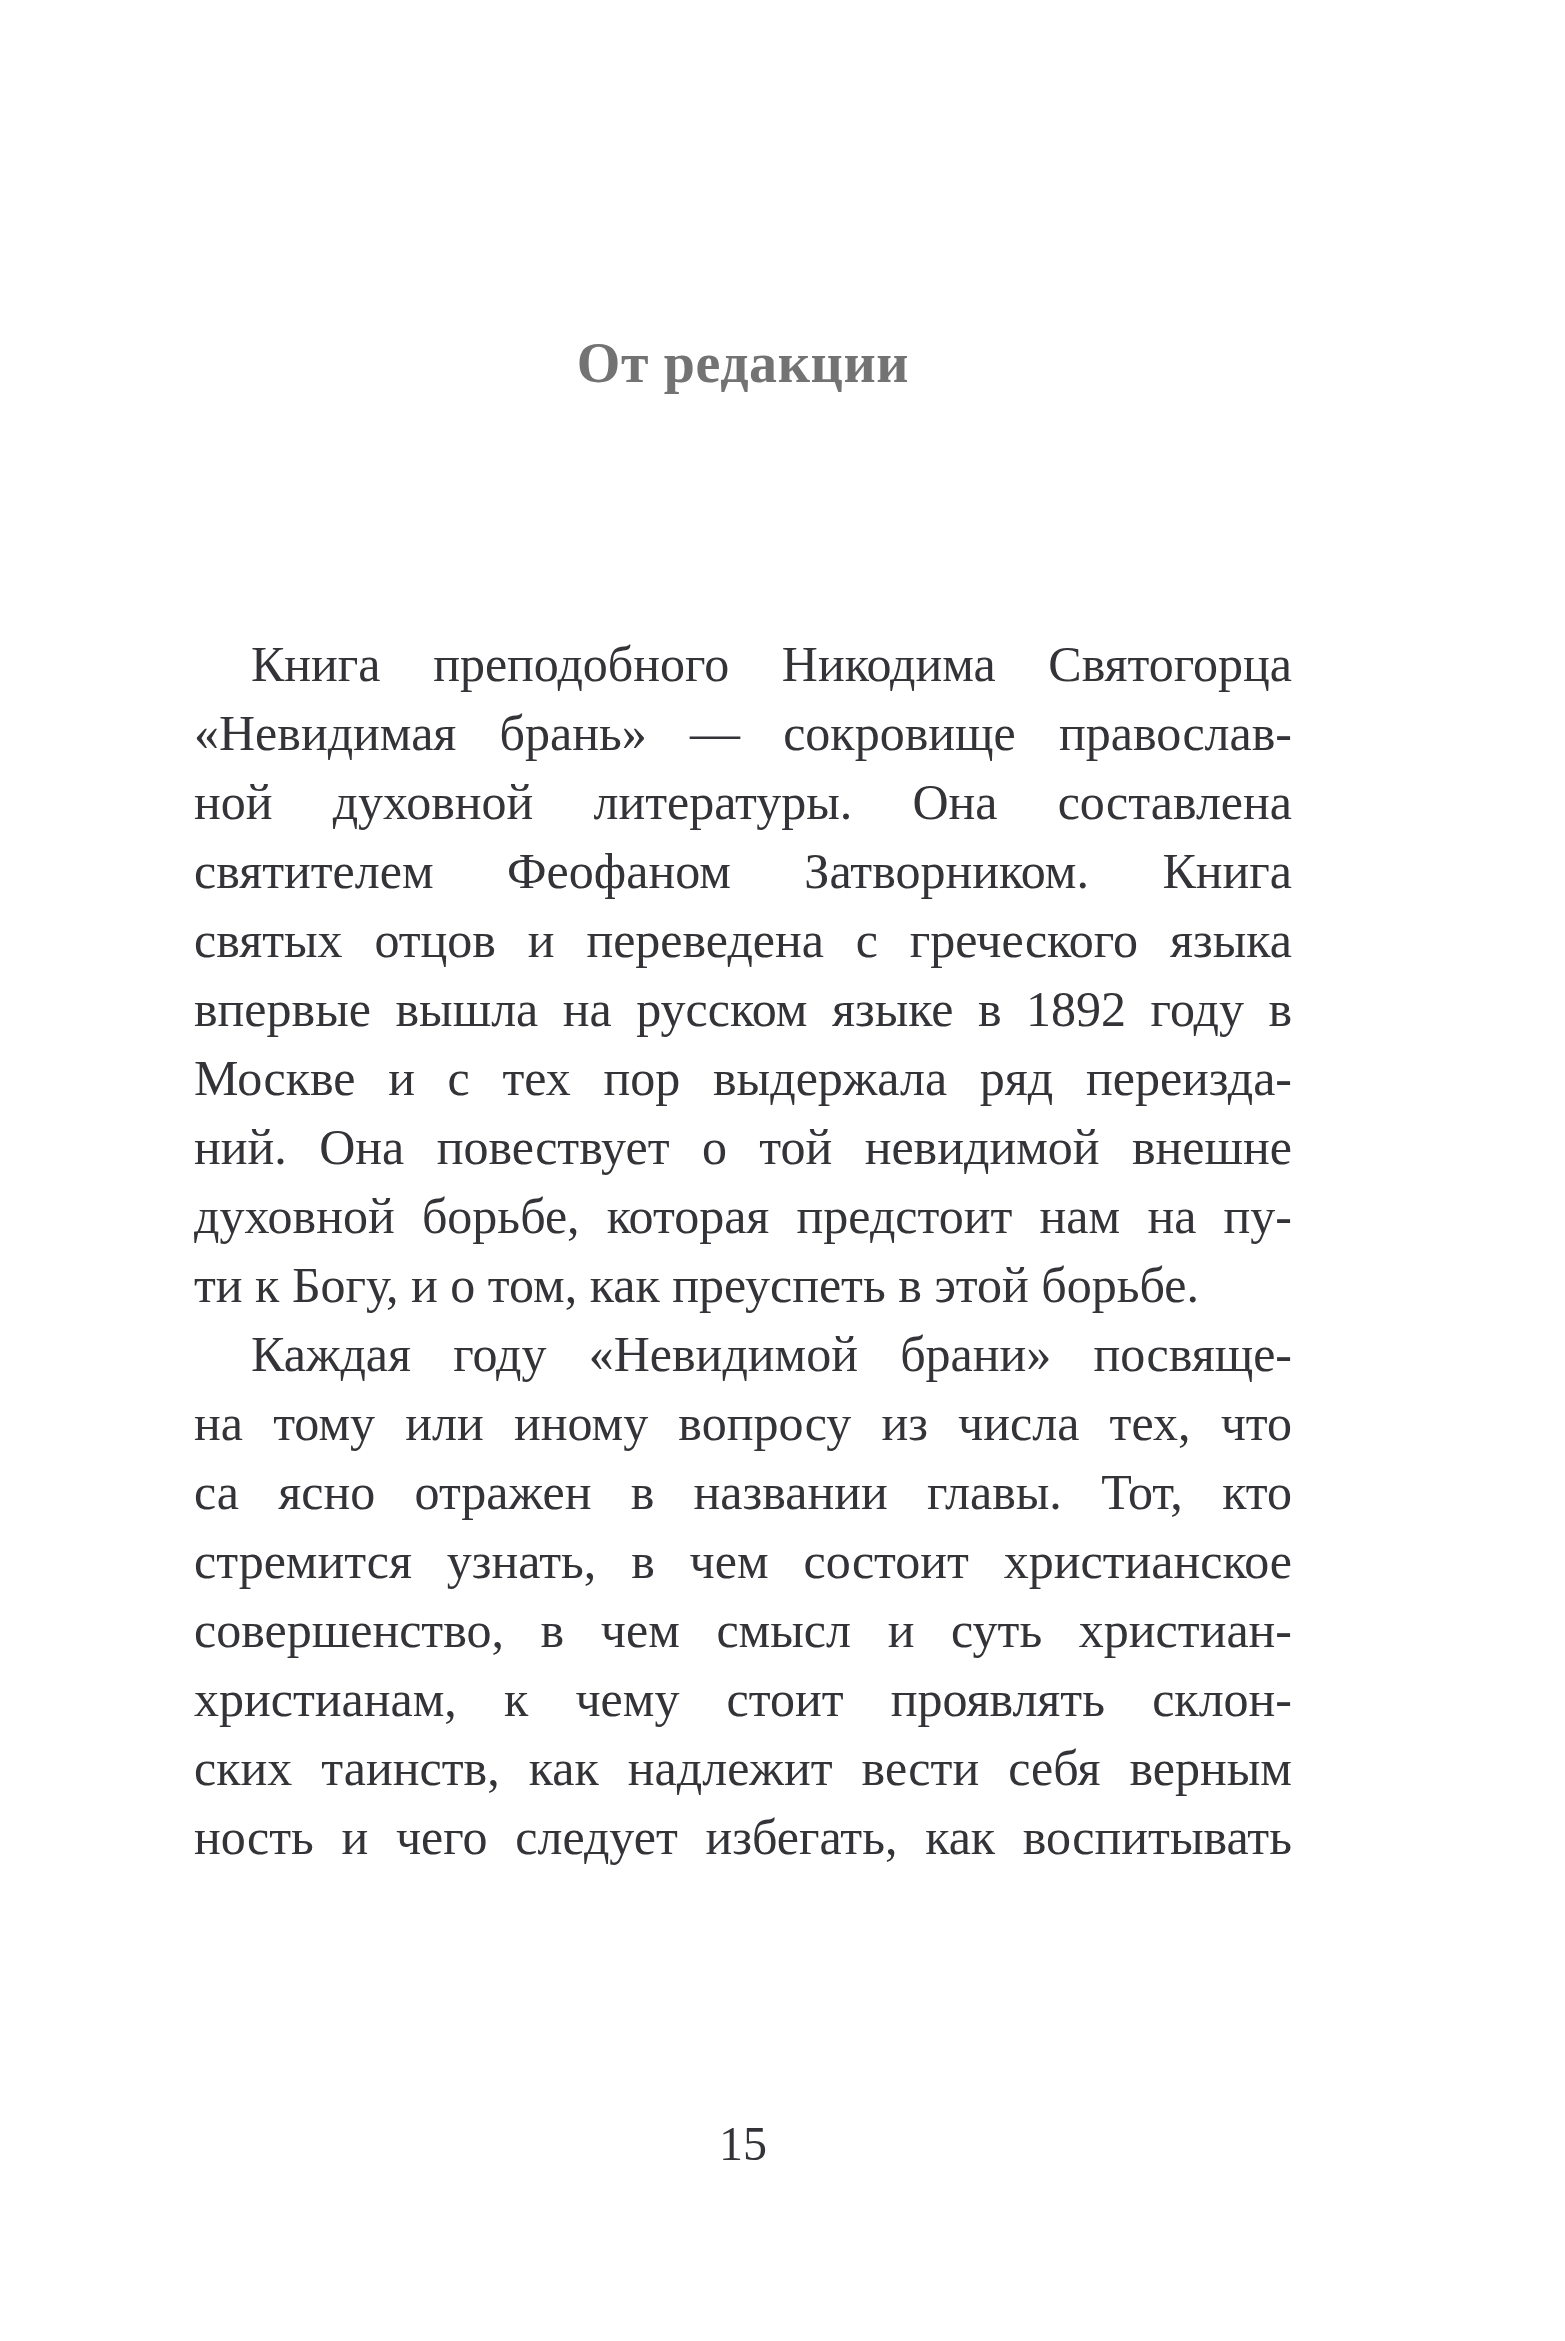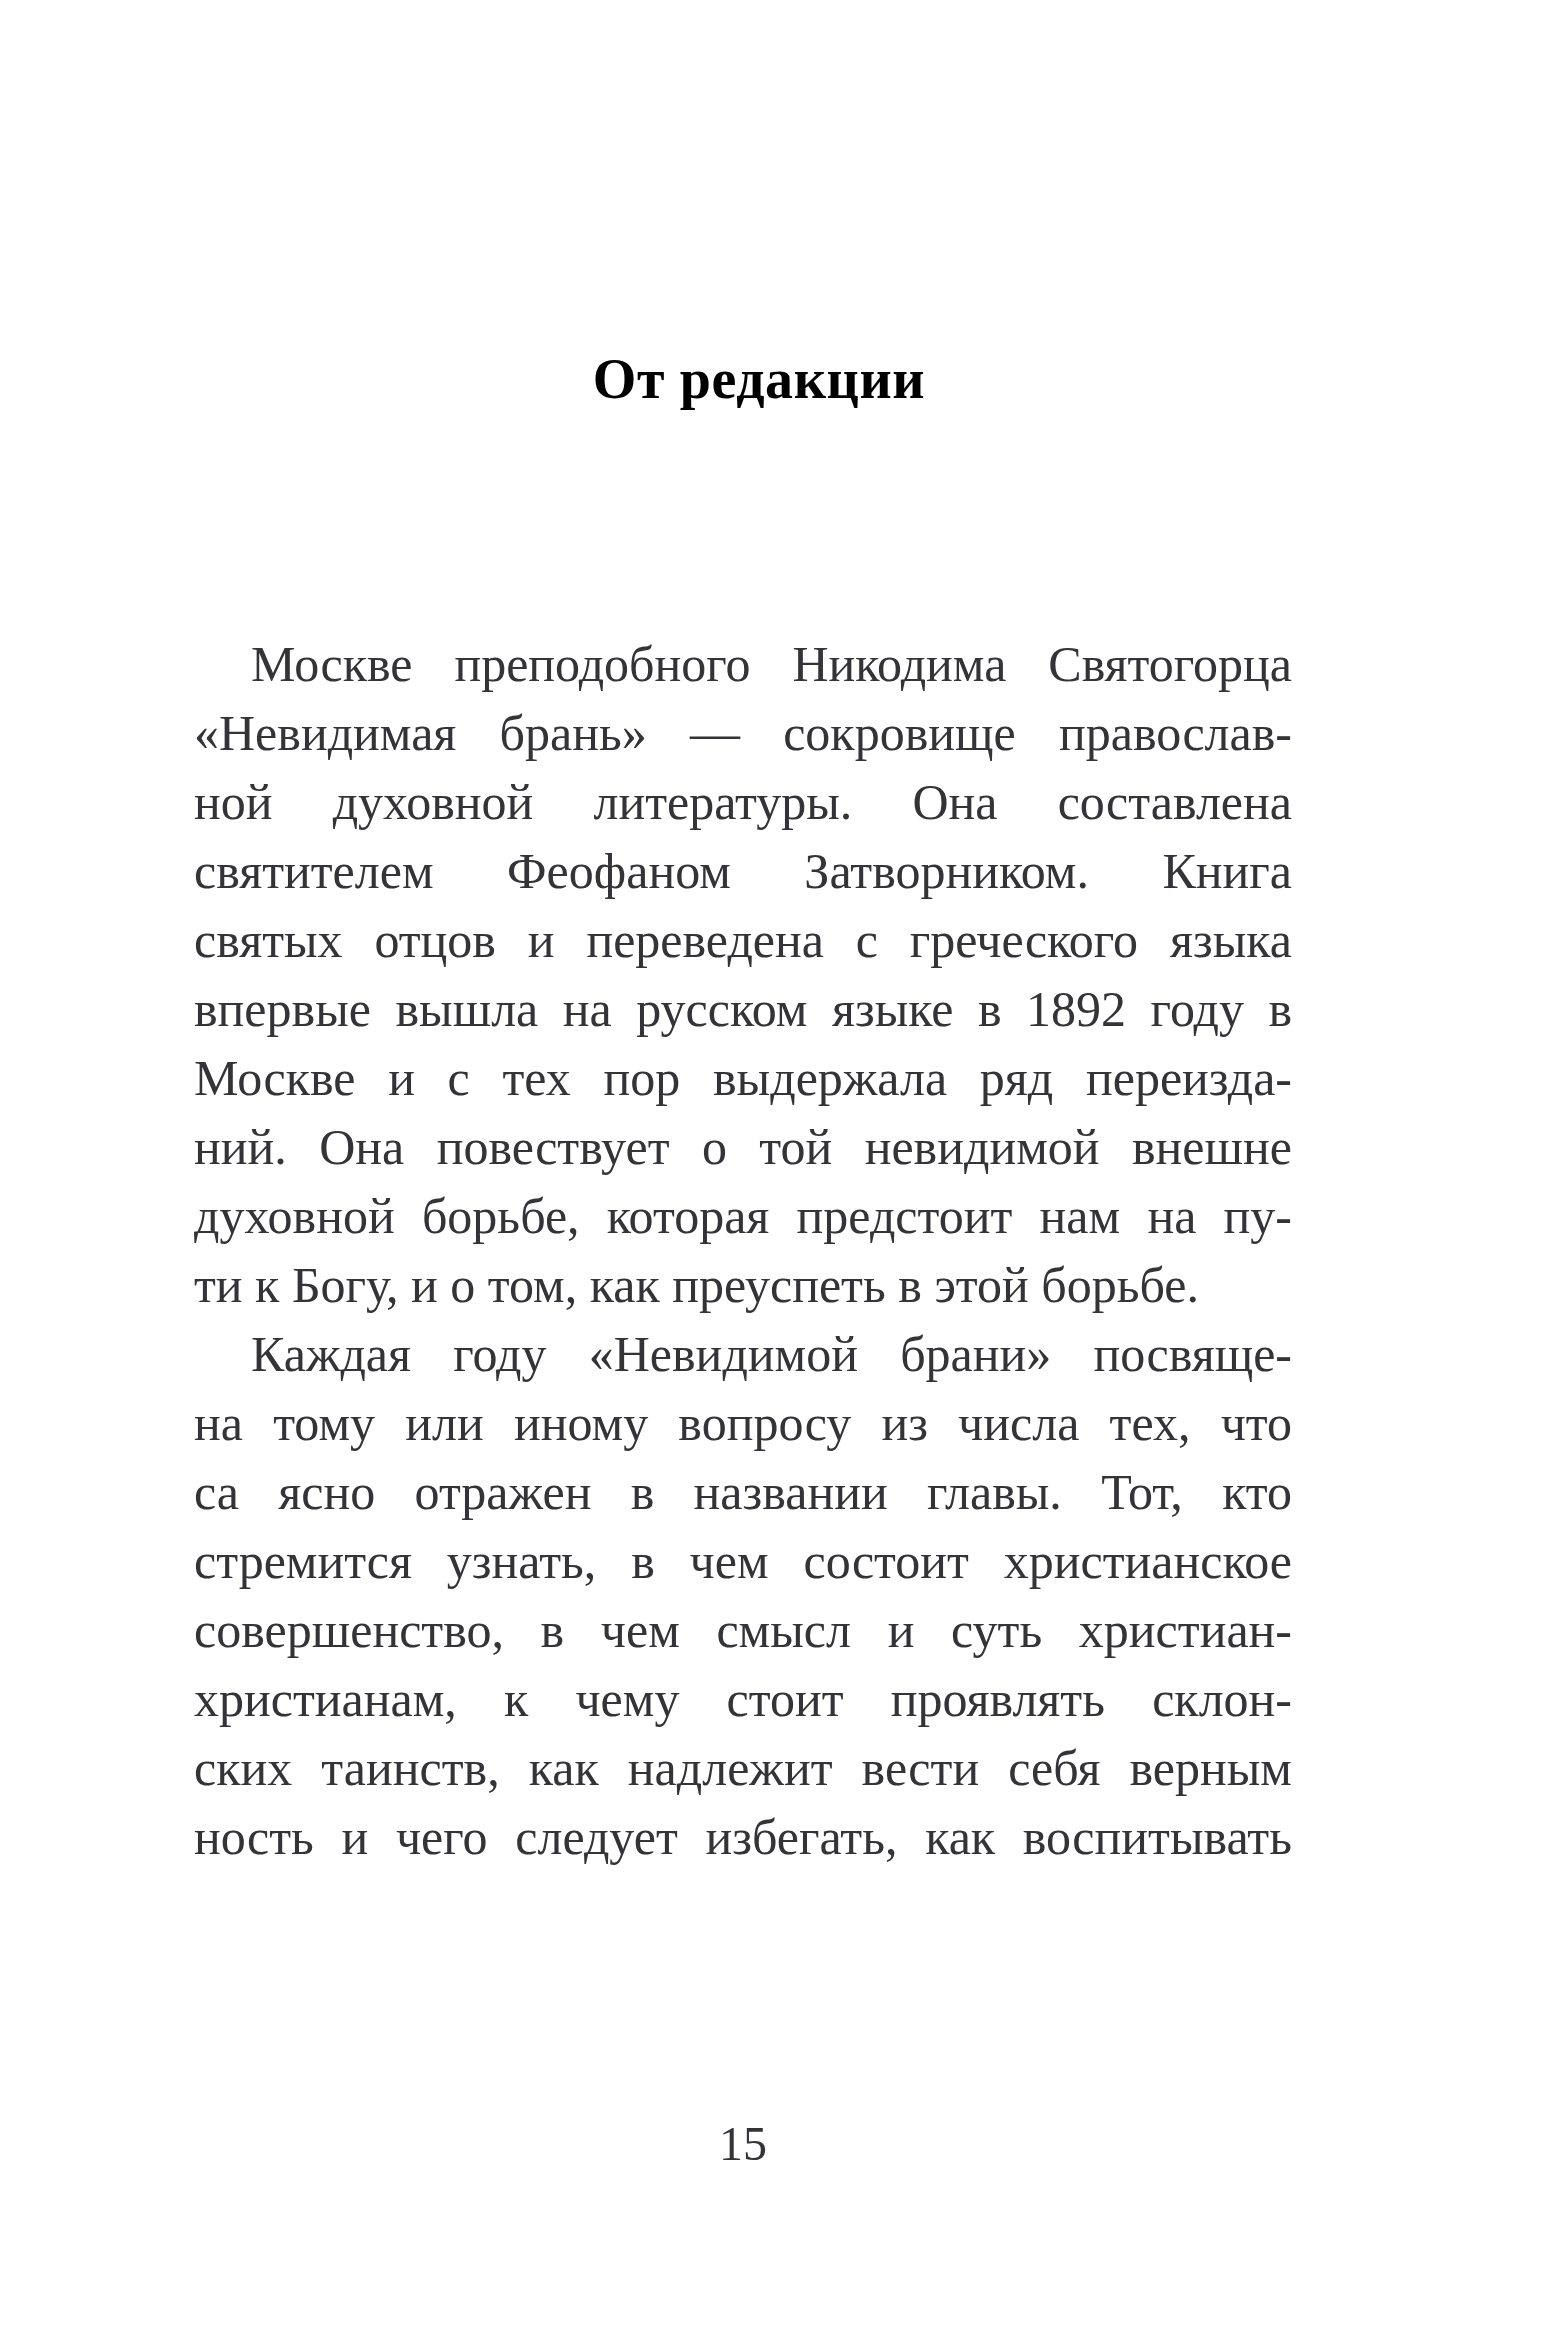--- a/index.html
+++ b/index.html
@@ -14,25 +14,25 @@
     background: #ffffff;
     font-family: "Liberation Serif", "DejaVu Serif", serif;
     color: #333338;
     overflow: hidden;
   }
   .title {
     position: absolute;
     left: 194px;
     width: 1098px;
     top: 331px;
-    margin: 16px;
+    margin: 0;
     text-align: center;
     font-size: 56px;
     font-weight: bold;
-    color: #000000;
+    color: #737373;
     letter-spacing: 0.6px;
   }
   .text-block {
     position: absolute;
     left: 194px;
     width: 1098px;
     top: 630px;
     font-size: 50px;
     line-height: 69px;
     color: #333338;
@@ -60,21 +60,21 @@
     color: #333338;
   }
 </style>
 </head>
 <body>
 
 <div class="page">
   <h1 class="title">От редакции</h1>
   <div class="text-block">
       <div class="paragraph">
-        <div class="line indent just">Москве преподобного Никодима Святогорца</div>
+        <div class="line indent just">Книга преподобного Никодима Святогорца</div>
         <div class="line just">«Невидимая брань» — сокровище православ-</div>
         <div class="line just">ной духовной литературы. Она составлена</div>
         <div class="line just">святителем Феофаном Затворником. Книга</div>
         <div class="line just">святых отцов и переведена с греческого языка</div>
         <div class="line just">впервые вышла на русском языке в 1892 году в</div>
         <div class="line just">Москве и с тех пор выдержала ряд переизда-</div>
         <div class="line just">ний. Она повествует о той невидимой внешне</div>
         <div class="line just">духовной борьбе, которая предстоит нам на пу-</div>
         <div class="line">ти к Богу, и о том, как преуспеть в этой борьбе.</div>
       </div>

